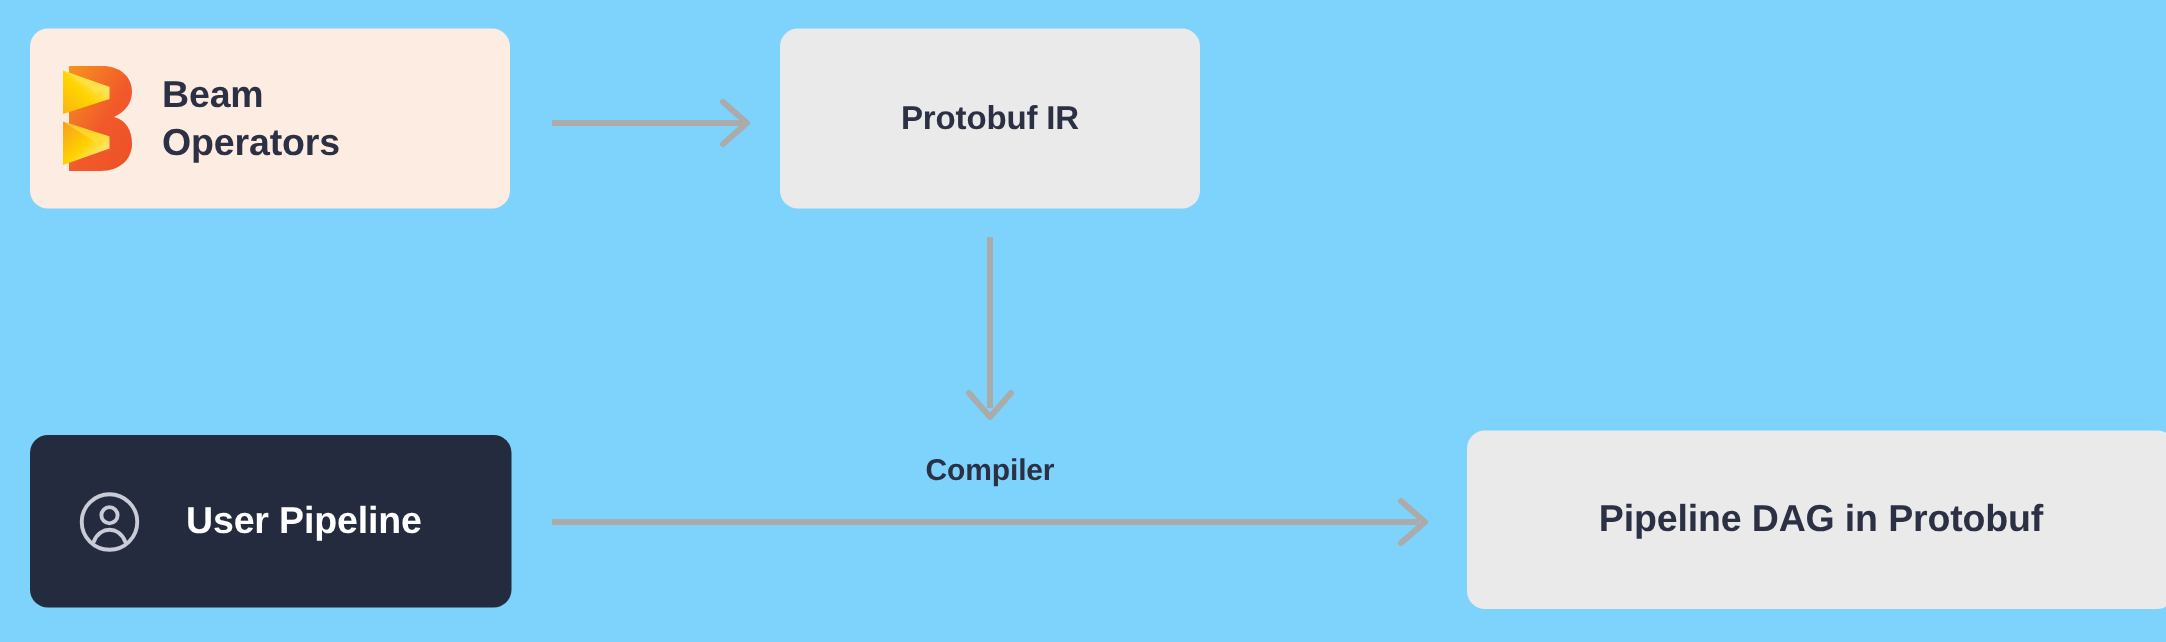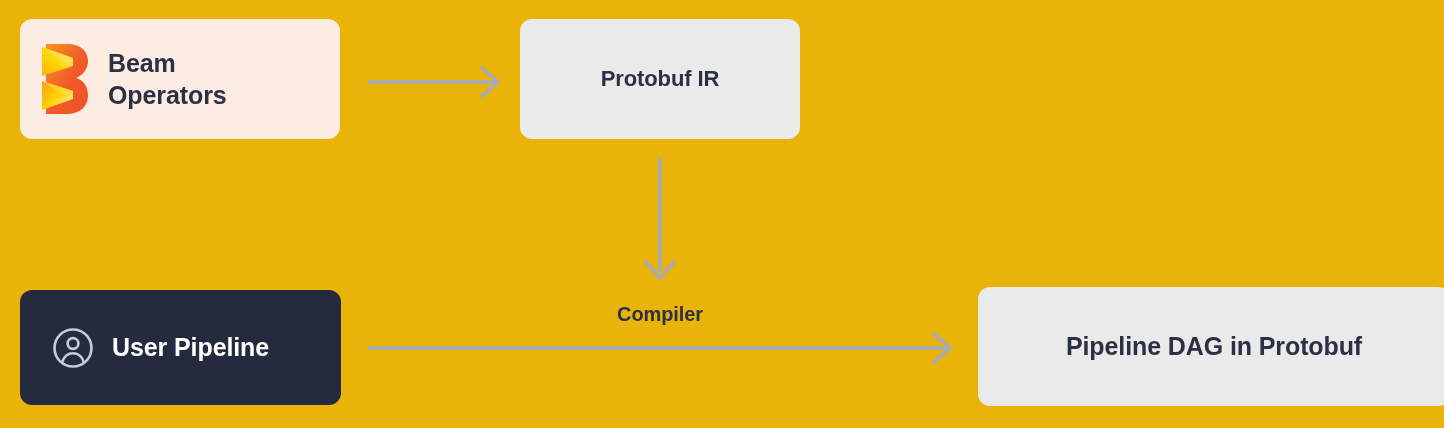--- a/index.html
+++ b/index.html
@@ -8,21 +8,21 @@
     background: #ffffff;
   }
   body {
     font-family: "Liberation Sans", sans-serif;
     -webkit-font-smoothing: antialiased;
   }
   #canvas {
     position: relative;
     width: 1444px;
     height: 428px;
-    background: #eab308;
+    background: #7dd3fc;
     overflow: hidden;
   }
 
   
   .node {
     position: absolute;
     box-sizing: border-box;
     border-radius: 12px;
     display: flex;
     align-items: center;
@@ -73,21 +73,21 @@
 
   
   #user-pipeline-node {
     left: 20px;
     top: 290px;
     width: 321px;
     height: 115px;
     background: #242b3e;
     padding: 0 32px;
     justify-content: flex-start;
-    gap: 18px;
+    gap: 30px;
   }
   #user-pipeline-node .node-label {
     color: #ffffff;
     font-size: 25px;
   }
   .user-icon {
     flex: 0 0 auto;
     width: 42px;
     height: 42px;
     display: block;

